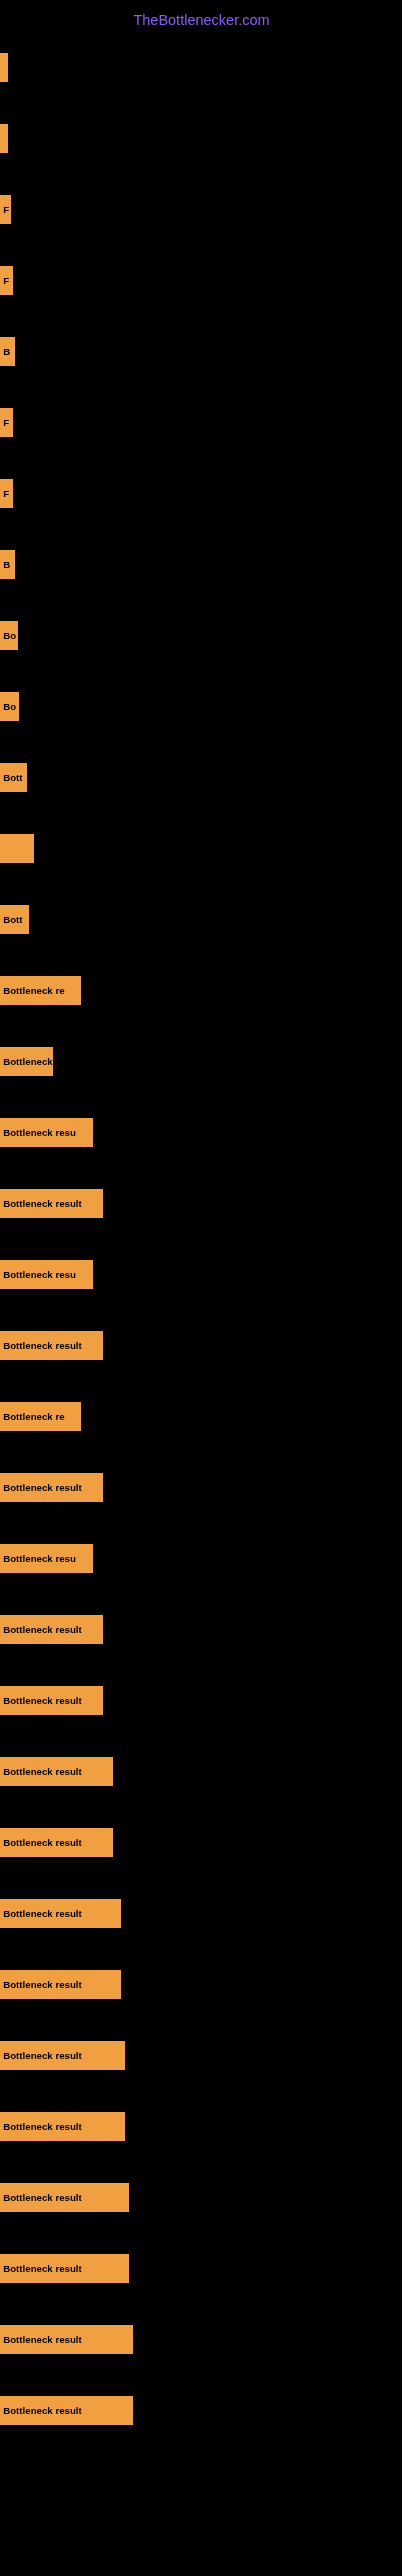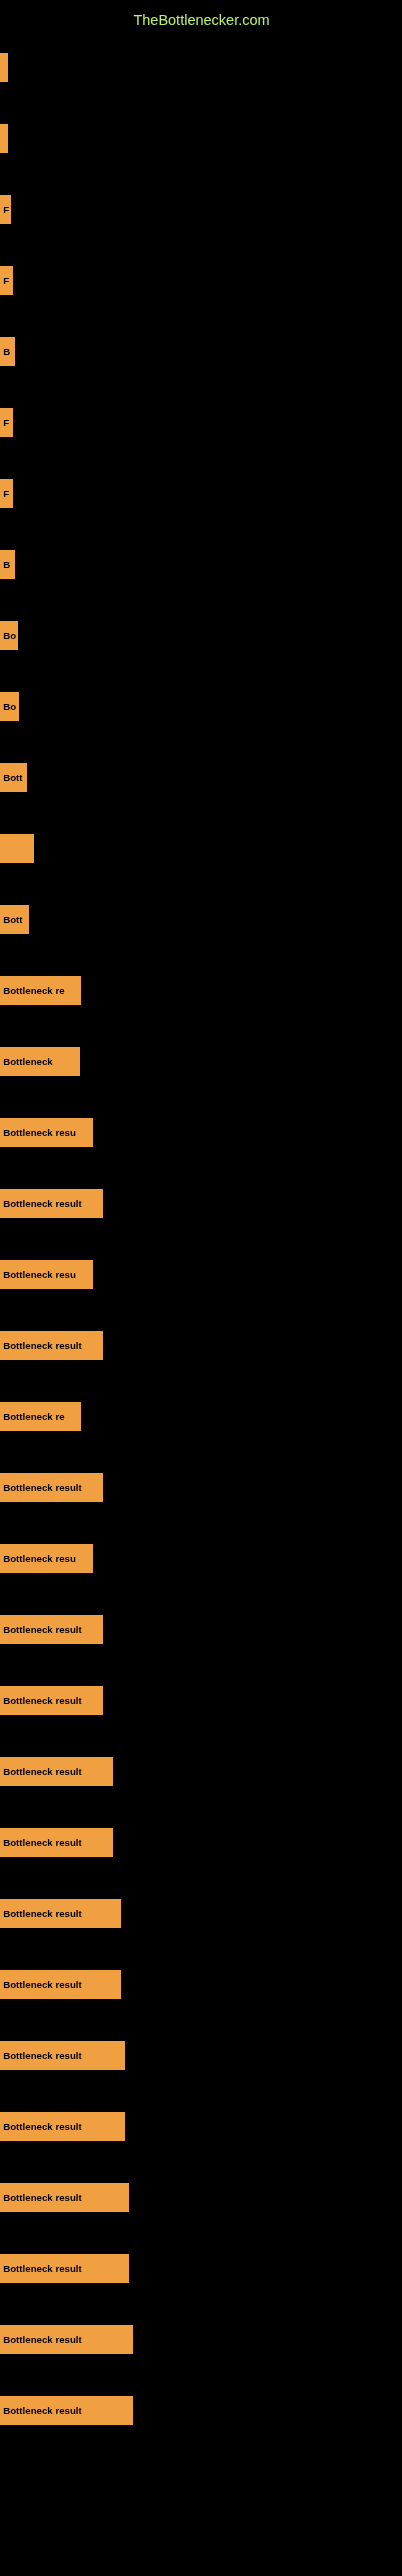--- a/index.html
+++ b/index.html
@@ -10,21 +10,21 @@
 
     body {
       background-color: #000000;
       width: 403px;
       min-height: 2576px;
       font-family: Arial, sans-serif;
       position: relative;
     }
 
     .site-title {
-      color: #bef264;
+      color: #8b5cf6;
       font-size: 14.5px;
       text-align: center;
       padding: 8px 0;
       position: absolute;
       top: 4px;
       left: 0;
       right: 0;
     }
 
     .bars-container {
@@ -132,21 +132,21 @@
       <div class="bar" style="width: 29px;">
         <span class="bar-label">Bott</span>
       </div>
     </div>
     <div class="bar-row">
       <div class="bar" style="width: 81px;">
         <span class="bar-label">Bottleneck re</span>
       </div>
     </div>
     <div class="bar-row">
-      <div class="bar" style="width: 80px;">
+      <div class="bar" style="width: 53px;">
         <span class="bar-label">Bottleneck</span>
       </div>
     </div>
     <div class="bar-row">
       <div class="bar" style="width: 93px;">
         <span class="bar-label">Bottleneck resu</span>
       </div>
     </div>
     <div class="bar-row">
       <div class="bar" style="width: 103px;">

